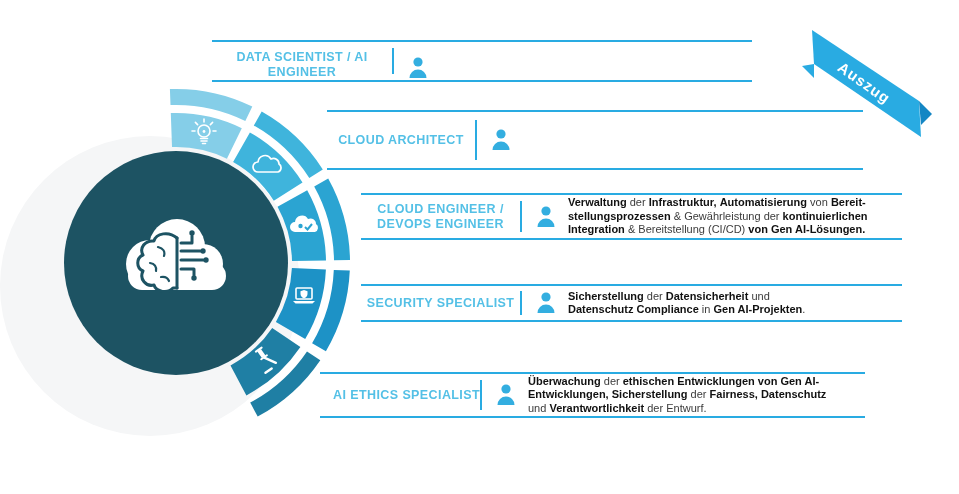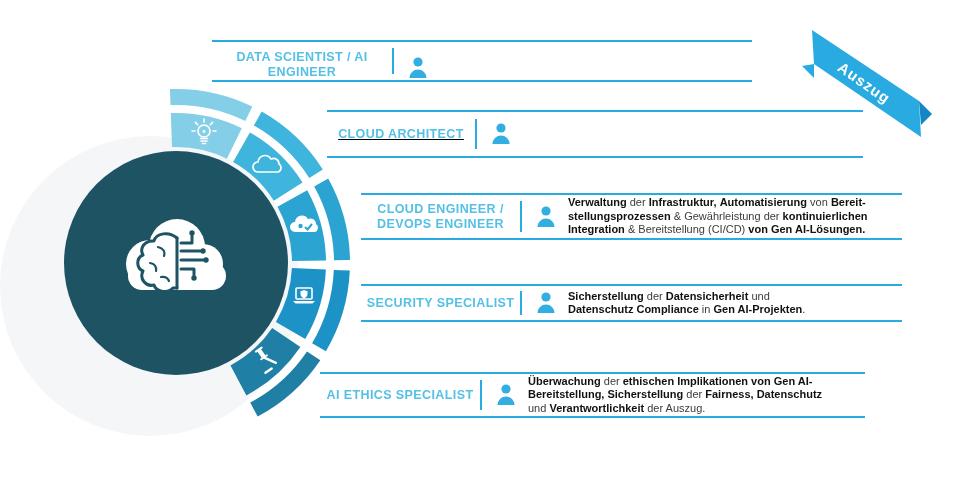--- a/index.html
+++ b/index.html
@@ -11,28 +11,28 @@
   .role-row{position:absolute;box-sizing:border-box;display:flex;align-items:center;
             border-top:2px solid var(--rule-blue);border-bottom:2px solid var(--rule-blue);}
   .role-title{color:var(--title-blue);font-weight:700;font-size:12.5px;line-height:15px;
               letter-spacing:.4px;text-align:center;flex:0 0 auto;}
   .vdivider{width:2px;align-self:center;height:70%;background:var(--rule-blue);flex:0 0 auto;}
   .person{flex:0 0 auto;margin:0 11px 0 13px;}
   .desc{font-size:11px;line-height:13.5px;color:var(--body-text);white-space:nowrap;}
   .desc b{color:var(--bold-text);font-weight:700;}
   .r1{left:212px;top:40px;width:540px;height:42px;align-items:flex-end;}
   .r1 .role-title{width:180px;}
-  .r2{left:327px;top:110px;width:536px;height:48px;text-decoration:underline;}
+  .r2{left:327px;top:110px;width:536px;height:60px;}
   .r2 .role-title{width:148px;}
   .r3{left:361px;top:193px;width:541px;height:47px;}
   .r3 .role-title{width:159px;}
   .r4{left:361px;top:284px;width:541px;height:38px;}
   .r4 .role-title{width:159px;}
   .r5{left:320px;top:372px;width:545px;height:46px;}
-  .r5 .role-title{width:160px;}
+  .r5 .role-title{width:160px;text-align:right;}
   .ribbon-text{font-family:"Liberation Sans",sans-serif;font-weight:700;font-size:15px;
                letter-spacing:1px;}
 </style>
 </head>
 <body>
 
 <div class="stage">
 
   <svg class="wheel-svg" width="400" height="494" viewBox="0 0 400 494">
     <circle cx="150" cy="286" r="150" fill="#F5F6F7"></circle>
@@ -148,21 +148,21 @@
     <div class="desc"><b>Sicherstellung</b><span> der </span><b>Datensicherheit</b><span> und</span><br><b>Datenschutz Compliance</b><span> in </span><b>Gen AI-Projekten</b><span>.</span></div>
   </div>
 
   <div class="role-row r5">
     <div class="role-title">AI ETHICS SPECIALIST</div>
     <div class="vdivider"></div>
     <svg class="person" width="22" height="24" viewBox="0 0 22 24">
       <circle cx="11" cy="6" r="4.6" fill="#33AEE0"></circle>
       <path d="M2.5,22 a8.5,8.5 0 0 1 17,0 z" fill="#33AEE0"></path>
     </svg>
-    <div class="desc"><b>Überwachung</b><span> der </span><b>ethischen Implikationen von Gen AI-</b><br><b>Bereitstellung,</b><span> </span><b>Sicherstellung</b><span> der </span><b>Fairness, Datenschutz</b><br><span>und </span><b>Verantwortlichkeit</b><span> der Auszug.</span></div>
+    <div class="desc"><b>Überwachung</b><span> der </span><b>ethischen Entwicklungen von Gen AI-</b><br><b>Entwicklungen,</b><span> </span><b>Sicherstellung</b><span> der </span><b>Fairness, Datenschutz</b><br><span>und </span><b>Verantwortlichkeit</b><span> der Entwurf.</span></div>
   </div>
 
   <svg class="ribbon-svg" width="959" height="494" viewBox="0 0 959 494">
     <polygon points="812,30 919,101 921,137 814,64" fill="#29ABE2"></polygon>
     <polygon points="919,101 932,114 921,125" fill="#1486C4"></polygon>
     <polygon points="814,64 814,78 802,66" fill="#29ABE2"></polygon>
     <text class="ribbon-text" x="864" y="88" text-anchor="middle" transform="rotate(35 864 83)" fill="#FFFFFF">Auszug</text>
   </svg>
 
 </div>

